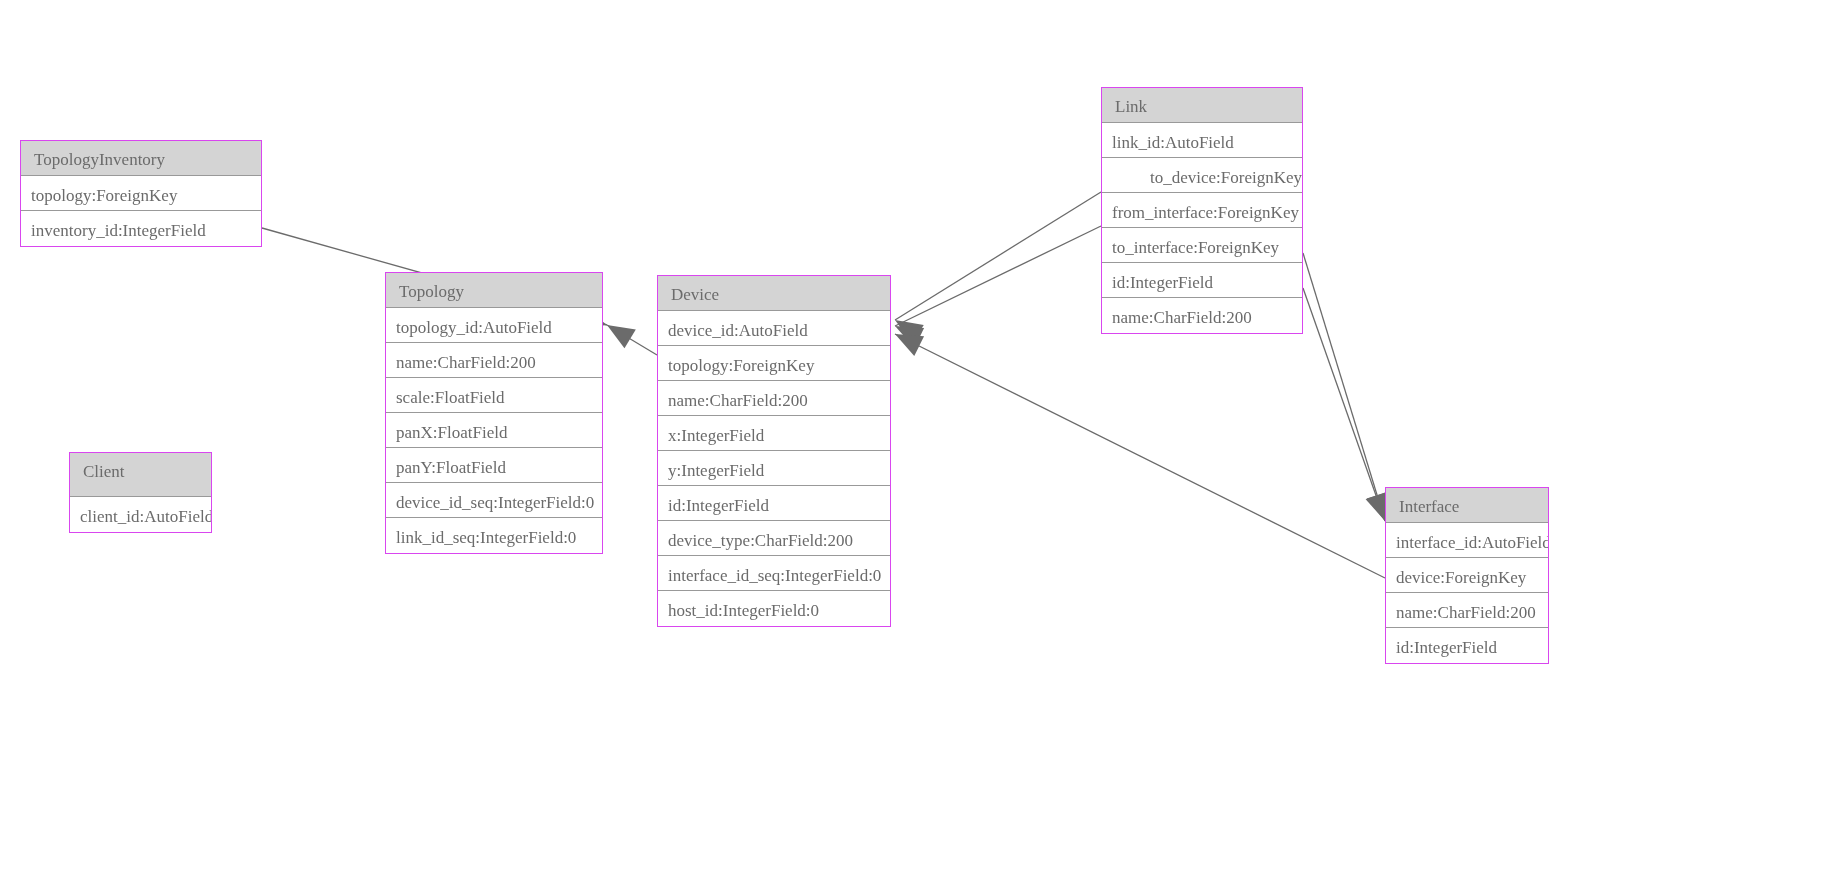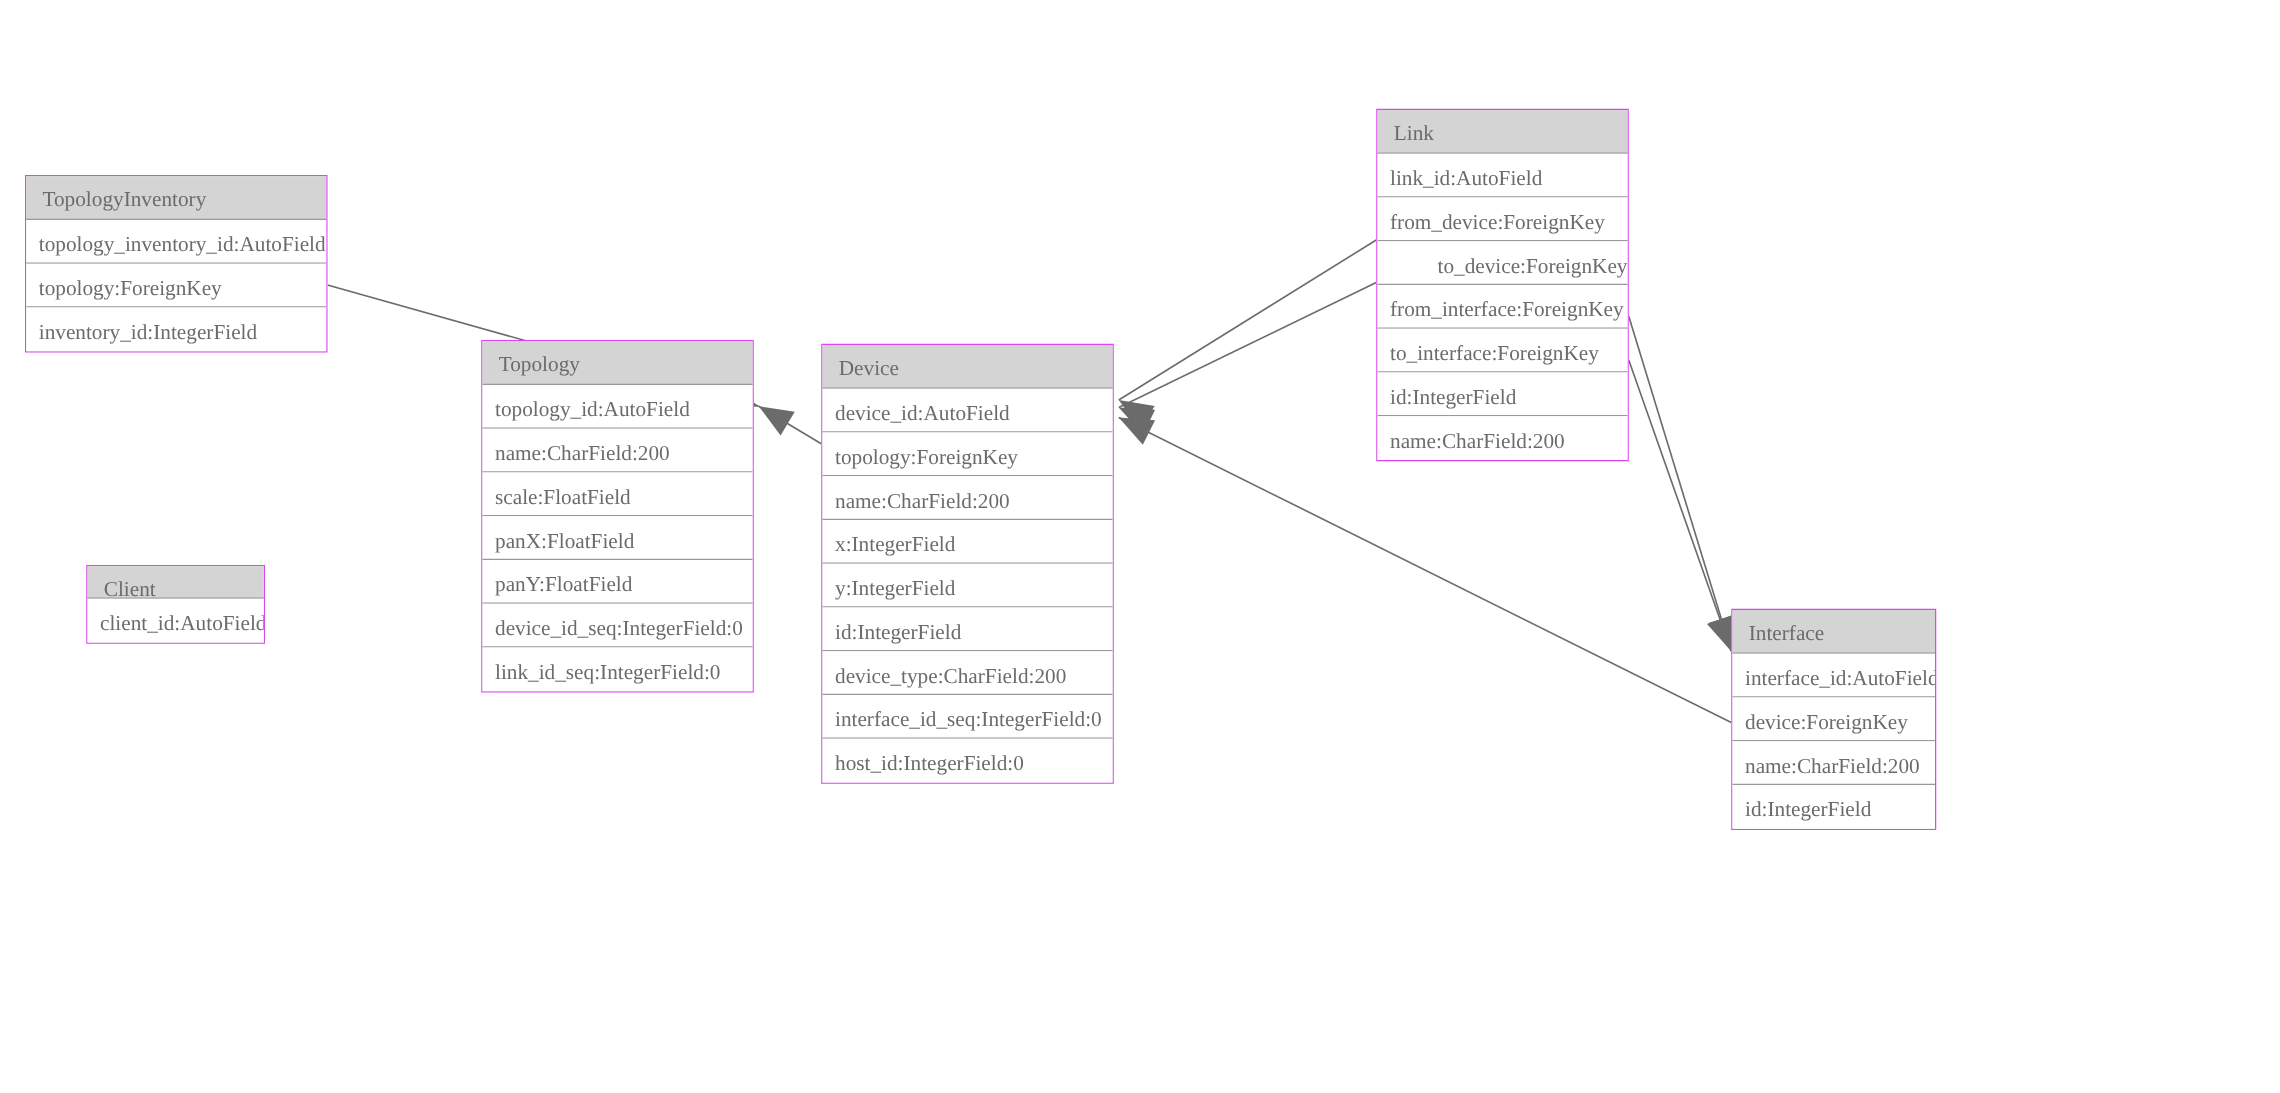--- a/index.html
+++ b/index.html
@@ -73,54 +73,52 @@
       <polyline points="1385,578 895,334" fill="none" stroke="#6b6b6b" stroke-width="1.3"></polyline>
       <polygon points="0,0 -27,-11 -27,11" fill="#6b6b6b" transform="translate(895,334) rotate(206.5)"></polygon>
       <polyline points="1303,253 1385,521" fill="none" stroke="#6b6b6b" stroke-width="1.3"></polyline>
       <polygon points="0,0 -27,-11 -27,11" fill="#6b6b6b" transform="translate(1385,521) rotate(72.9)"></polygon>
       <polyline points="1303,288 1385,521" fill="none" stroke="#6b6b6b" stroke-width="1.3"></polyline>
       <polygon points="0,0 -27,-11 -27,11" fill="#6b6b6b" transform="translate(1385,521) rotate(70.6)"></polygon>
     </svg>
   <div id="entity-layer">
       <div class="entity" style="left: 20px; top: 140px; width: 242px;">
         <div class="entity-header" style="height: 35px;">TopologyInventory</div>
-        <div class="entity-field" style="height: 35px;">topology_inventory_id:AutoField</div>
         <div class="entity-field" style="height: 35px;">topology:ForeignKey</div>
         <div class="entity-field" style="height: 35px;">inventory_id:IntegerField</div>
       </div>
       <div class="entity" style="left: 385px; top: 272px; width: 218px;">
         <div class="entity-header" style="height: 35px;">Topology</div>
         <div class="entity-field" style="height: 35px;">topology_id:AutoField</div>
         <div class="entity-field" style="height: 35px;">name:CharField:200</div>
         <div class="entity-field" style="height: 35px;">scale:FloatField</div>
         <div class="entity-field" style="height: 35px;">panX:FloatField</div>
         <div class="entity-field" style="height: 35px;">panY:FloatField</div>
         <div class="entity-field" style="height: 35px;">device_id_seq:IntegerField:0</div>
         <div class="entity-field" style="height: 35px;">link_id_seq:IntegerField:0</div>
       </div>
       <div class="entity" style="left: 69px; top: 452px; width: 143px;">
-        <div class="entity-header" style="height: 26px;">Client</div>
+        <div class="entity-header" style="height: 44px;">Client</div>
         <div class="entity-field" style="height: 35px;">client_id:AutoField</div>
       </div>
       <div class="entity" style="left: 657px; top: 275px; width: 234px;">
         <div class="entity-header" style="height: 35px;">Device</div>
         <div class="entity-field" style="height: 35px;">device_id:AutoField</div>
         <div class="entity-field" style="height: 35px;">topology:ForeignKey</div>
         <div class="entity-field" style="height: 35px;">name:CharField:200</div>
         <div class="entity-field" style="height: 35px;">x:IntegerField</div>
         <div class="entity-field" style="height: 35px;">y:IntegerField</div>
         <div class="entity-field" style="height: 35px;">id:IntegerField</div>
         <div class="entity-field" style="height: 35px;">device_type:CharField:200</div>
         <div class="entity-field" style="height: 35px;">interface_id_seq:IntegerField:0</div>
         <div class="entity-field" style="height: 35px;">host_id:IntegerField:0</div>
       </div>
       <div class="entity" style="left: 1101px; top: 87px; width: 202px;">
         <div class="entity-header" style="height: 35px;">Link</div>
         <div class="entity-field" style="height: 35px;">link_id:AutoField</div>
-        <div class="entity-field" style="height: 35px;">from_device:ForeignKey</div>
         <div class="entity-field" style="height: 35px; text-align: right;">to_device:ForeignKey</div>
         <div class="entity-field" style="height: 35px;">from_interface:ForeignKey</div>
         <div class="entity-field" style="height: 35px;">to_interface:ForeignKey</div>
         <div class="entity-field" style="height: 35px;">id:IntegerField</div>
         <div class="entity-field" style="height: 35px;">name:CharField:200</div>
       </div>
       <div class="entity" style="left: 1385px; top: 487px; width: 164px;">
         <div class="entity-header" style="height: 35px;">Interface</div>
         <div class="entity-field" style="height: 35px;">interface_id:AutoField</div>
         <div class="entity-field" style="height: 35px;">device:ForeignKey</div>

